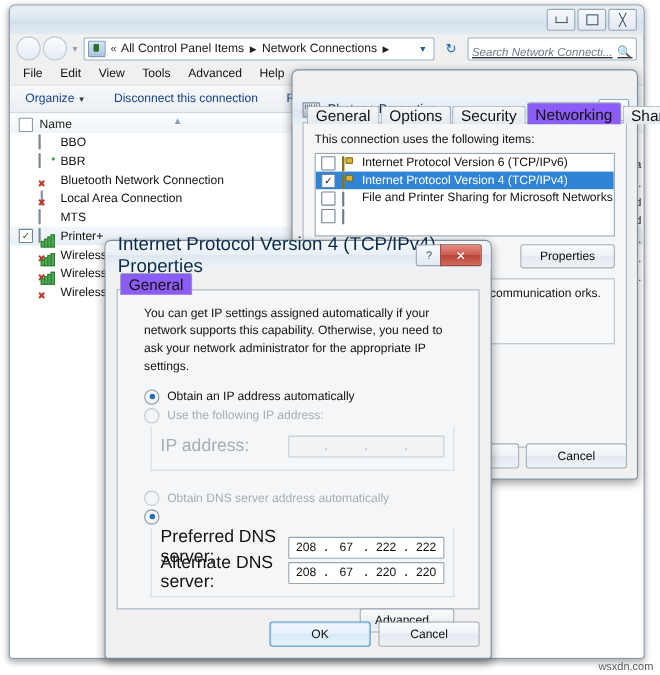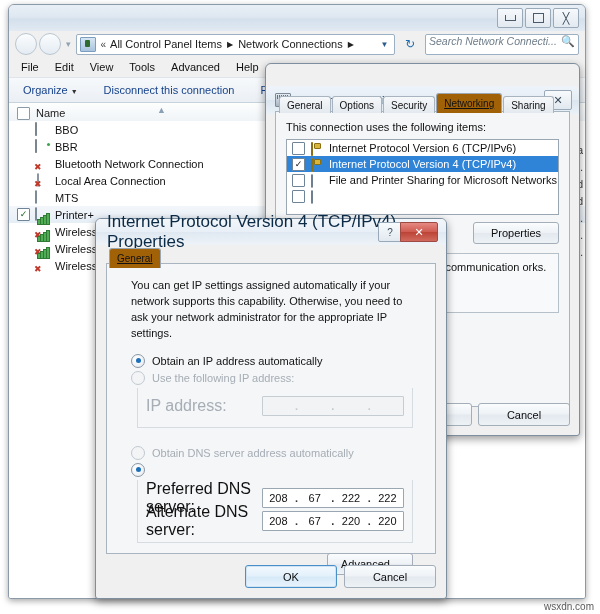--- a/index.html
+++ b/index.html
@@ -33,21 +33,21 @@
     background:linear-gradient(#d8e6f2,#a9c4dd);border:1px solid #7b9ec0;border-radius:1px;}
   .addr-icon:after{content:"";position:absolute;left:4px;top:2px;width:5px;height:7px;
     background:#2d6b2f;border-radius:1px;}
   .crumb{font-size:11px;color:#1a1a1a;white-space:nowrap;padding:0 2px;}
   .crumb-sep{color:#222;font-size:8px;padding:0 3px;}
   .crumb-dbl{color:#444;font-size:10px;padding:0 2px;}
   .addr-drop{width:15px;text-align:center;color:#2a5d8f;font-size:8px;flex:0 0 auto;}
   .refresh{width:20px;height:19px;border:1px solid transparent;color:#1f6cb0;
     font-size:12px;display:flex;align-items:center;justify-content:center;flex:0 0 auto;}
   .searchbox{width:146px;height:19px;background:#fff;border:1px solid #9bb0c2;border-radius:2px;
-    display:flex;align-items:flex-start;padding:0 3px;flex:0 0 auto;}
+    display:flex;align-items:flex-end;padding:0 3px;flex:0 0 auto;text-decoration:underline;}
   .searchbox .ph{flex:1;font-style:italic;color:#6f7d8a;font-size:10.5px;white-space:nowrap;overflow:hidden;}
   .searchbox .mag{color:#2a6ca8;font-size:11px;}
 
   
   .menubar{height:20px;display:flex;align-items:center;padding-left:12px;gap:16px;
     background:#f0f0f0;font-size:11px;color:#111;}
   .menubar span{cursor:default;}
   
   .cmdbar{height:24px;display:flex;align-items:center;padding-left:14px;gap:26px;
     background:linear-gradient(to bottom,#f7f9fb,#eaeff4);
@@ -100,24 +100,24 @@
     background:linear-gradient(#e3eaf1,#a7b6c3);position:relative;}
   .dlg-ico:after{content:"";position:absolute;left:1px;top:1px;right:1px;height:4px;
     background:repeating-linear-gradient(to right,#61727f 0 1px,transparent 1px 2px);}
   .dlg-x{position:absolute;right:7px;top:4px;width:26px;height:18px;border:1px solid #9aa9b7;
     border-radius:2px;background:linear-gradient(to bottom,#f8fbfd,#e1e8ef);
     display:flex;align-items:center;justify-content:center;font-size:11px;color:#3a4a5a;}
 
   .photon{left:265px;top:63px;width:313px;height:371px;}
 
   .tabs{display:flex;align-items:flex-end;height:19px;position:relative;z-index:2;margin-left:2px;}
-  .tab{height:16px;padding:0 7px;margin-right:1px;font-size:10px;color:#111;
+  .tab{height:16px;padding:0 7px;margin-right:1px;font-size:14px;color:#111;
     background:linear-gradient(to bottom,#f6f8fa,#e3e9ef);border:1px solid #a8b4bf;
     border-bottom:none;border-radius:3px 3px 0 0;display:flex;align-items:center;}
-  .tab.active{height:19px;background:#a16207;border-color:#9aa7b3;position:relative;top:0;font-weight:normal;text-decoration:underline;}
+  .tab.active{height:19px;background:#8b5cf6;border-color:#9aa7b3;position:relative;top:0;font-weight:normal;}
   .tabpanel{border:1px solid #a8b4bf;background:#f4f6f8;margin-top:-1px;padding:9px 10px;
     position:absolute;left:9px;right:9px;top:27px;bottom:40px;}
   .panel-lead{font-size:11px;color:#111;margin-bottom:6px;}
   .itemlist{background:#fff;border:1px solid #9aa7b3;height:74px;overflow:hidden;}
   .item{height:16px;display:flex;align-items:center;padding-left:5px;font-size:11px;color:#111;}
   .item.sel{background:#2f84d8;color:#fff;}
   .icheck{width:11px;height:11px;border:1px solid #6f8496;background:#fff;margin-right:6px;
     border-radius:1px;display:flex;align-items:center;justify-content:center;font-size:9px;
     color:#111;line-height:1;flex:0 0 auto;}
   .proto-ico{width:13px;height:11px;margin-right:5px;position:relative;flex:0 0 auto;}

